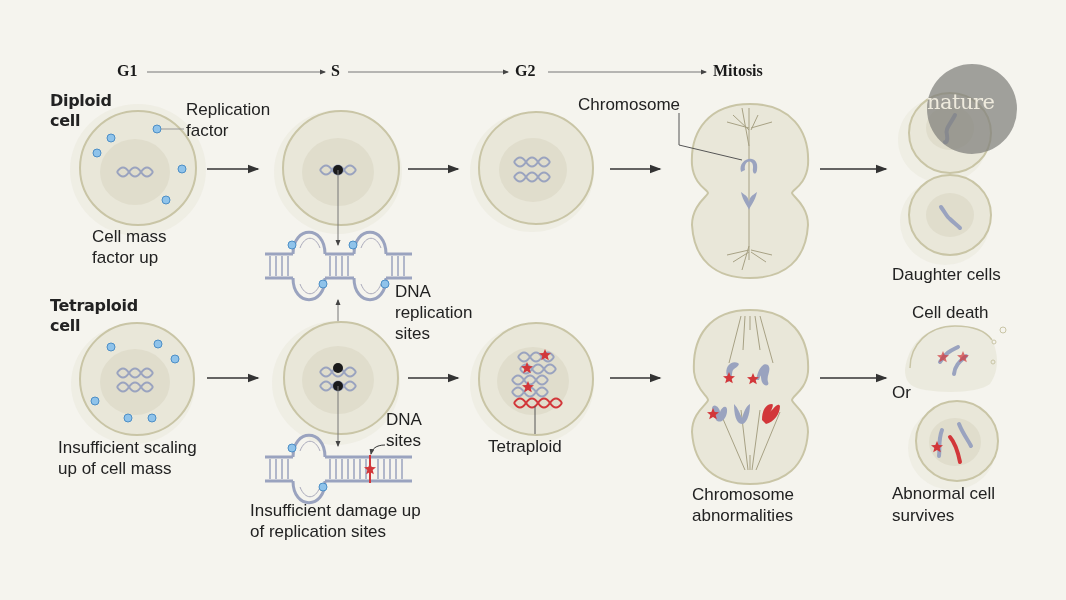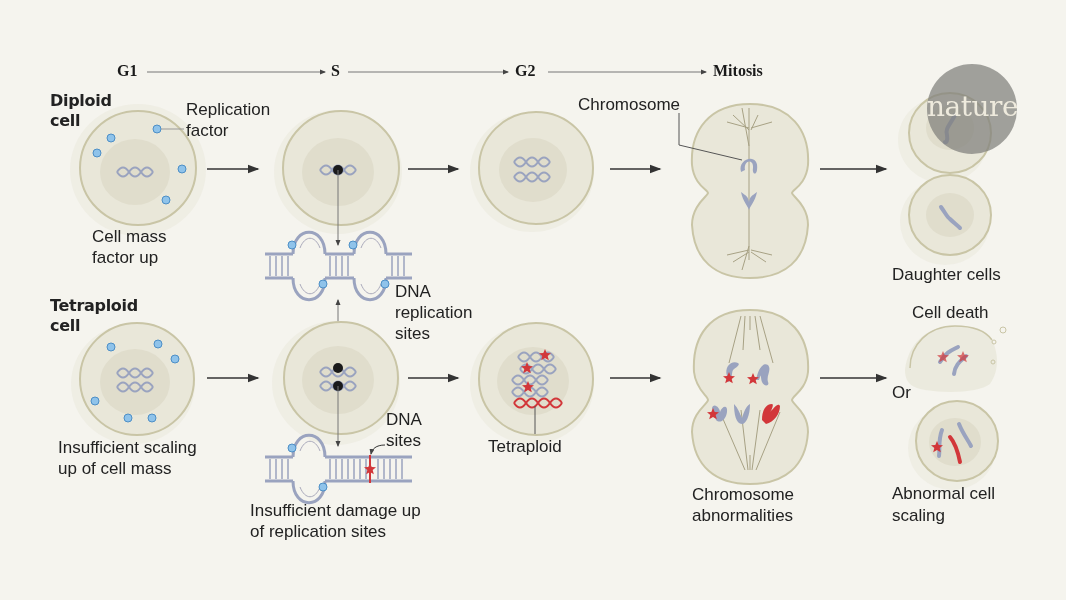--- a/index.html
+++ b/index.html
@@ -4,22 +4,22 @@
 <style>
   html, body { margin:0; padding:0; }
   body { width:1066px; height:600px; background:#f5f4ee; position:relative; overflow:hidden;
          font-family:"Liberation Sans", sans-serif; color:#1e1e1e; }
   .lbl { position:absolute; font-size:17px; line-height:22px; color:#222; white-space:nowrap; }
   .bold { font-weight:bold; font-family:"DejaVu Sans", sans-serif; font-size:16px; letter-spacing:-0.3px; }
   .phase { position:absolute; font-weight:bold; font-family:Liberation Serif, serif; font-size:16px; color:#1a1a1a; }
   svg#art { position:absolute; left:0; top:0; }
   .nature { position:absolute; left:927px; top:64px; width:90px; height:90px; border-radius:50%;
             background:rgba(128,128,124,0.72); }
-  .nature span { position:absolute; left:0; right:0; top:26px; text-align:right; color:#eeeadd;
-            font-family:"DejaVu Serif", serif; font-size:28px; letter-spacing:-0.5px; }
+  .nature span { position:absolute; left:0; right:0; top:26px; text-align:left; color:#eeeadd;
+            font-family:"DejaVu Serif", serif; font-size:21px; letter-spacing:-0.5px; }
 </style>
 </head>
 <body>
 
 <svg id="art" width="1066" height="600" viewBox="0 0 1066 600">
   <defs>
     <marker id="ah" markerWidth="8" markerHeight="8" refX="7" refY="4" orient="auto">
       <path d="M0,1 L8,4 L0,7 Z" fill="#333"></path>
     </marker>
     <marker id="ahs" markerWidth="6" markerHeight="6" refX="5" refY="3" orient="auto">
@@ -278,17 +278,17 @@
 <div class="lbl" style="left:250px;top:521px">of replication sites</div>
 
 <div class="lbl" style="left:488px;top:436px">Tetraploid</div>
 
 <div class="lbl" style="left:692px;top:484px">Chromosome</div>
 <div class="lbl" style="left:692px;top:505px">abnormalities</div>
 
 <div class="lbl" style="left:912px;top:302px">Cell death</div>
 <div class="lbl" style="left:892px;top:382px">Or</div>
 <div class="lbl" style="left:892px;top:483px">Abnormal cell</div>
-<div class="lbl" style="left:892px;top:505px">scaling</div>
+<div class="lbl" style="left:892px;top:505px">survives</div>
 
 <div class="nature">
   <span>nature</span>
 </div>
 
 </body></html>

